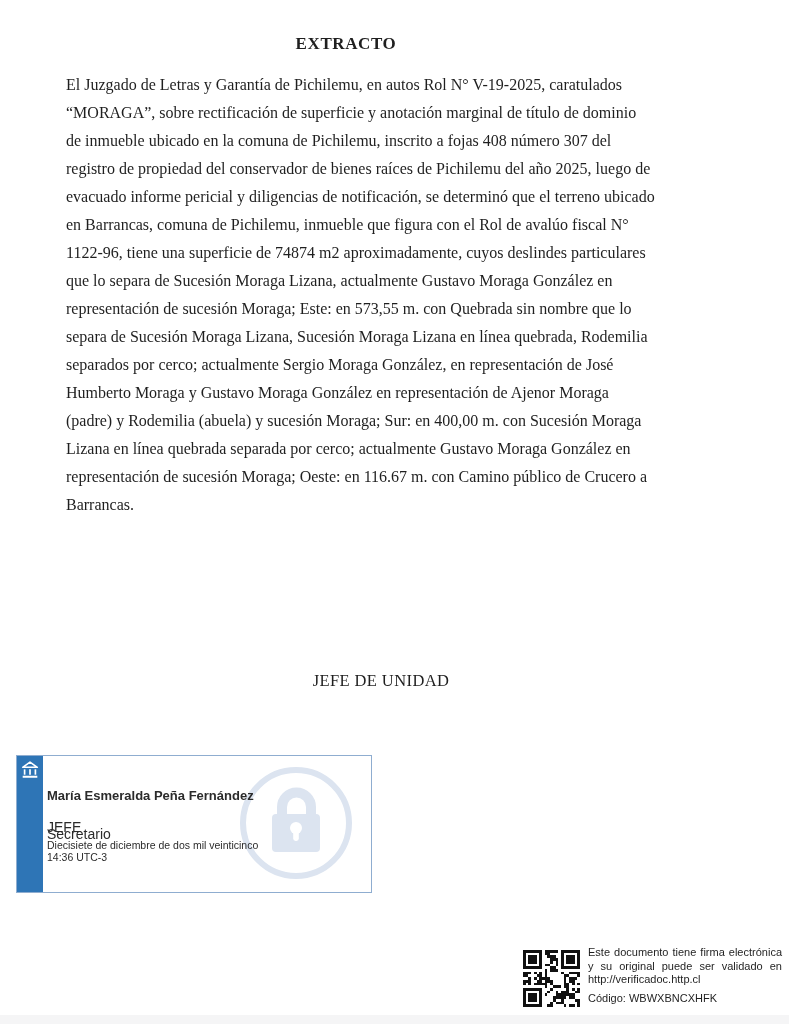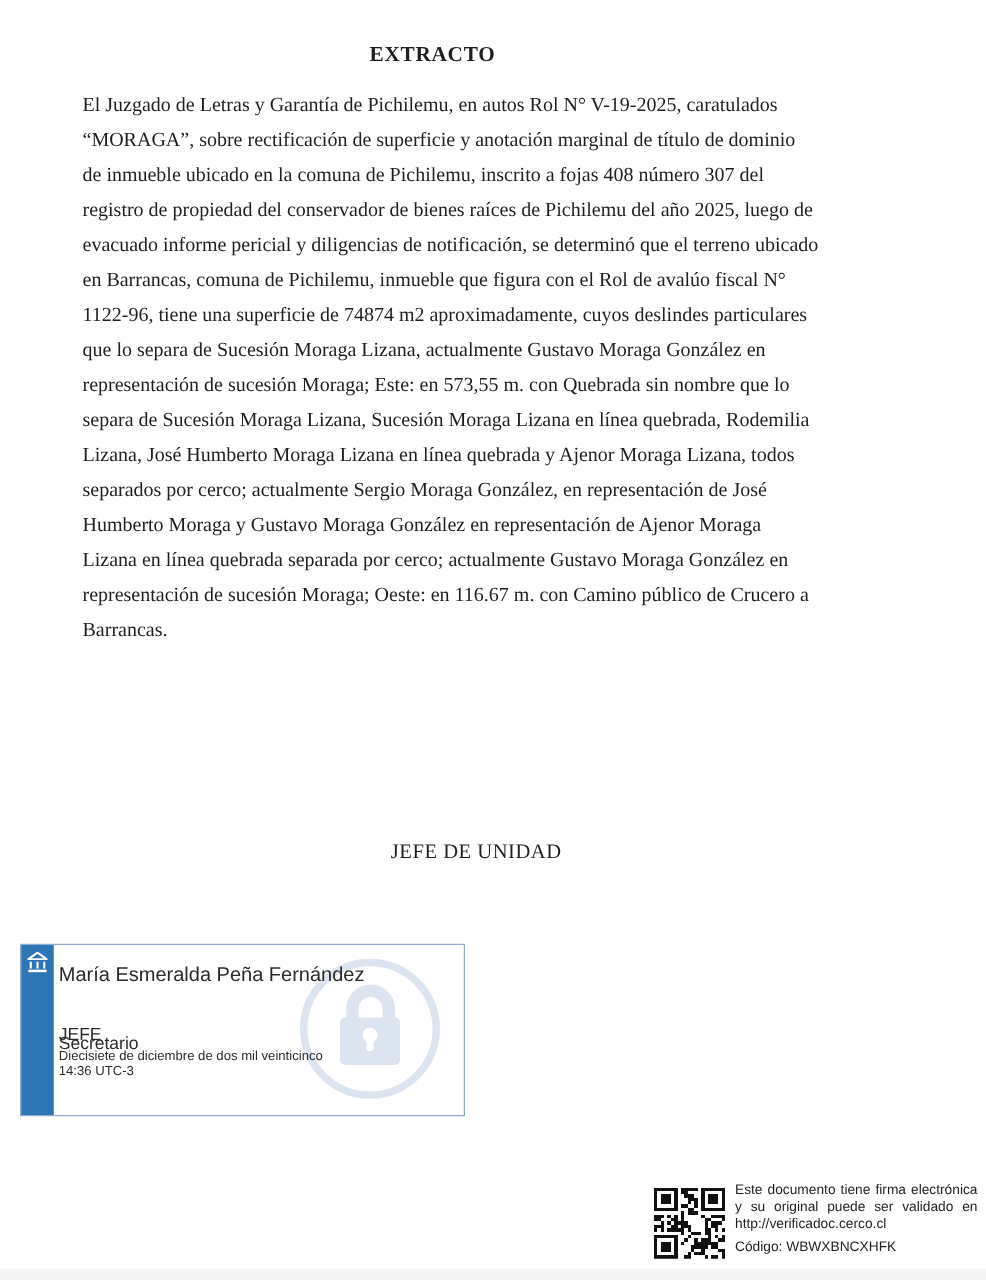--- a/index.html
+++ b/index.html
@@ -22,21 +22,21 @@
   }
   
   .sig-box {
     position:absolute; left:16px; top:755px; width:354px; height:136px;
     border:1px solid #8fadd0; background:#ffffff;
     font-family:"Liberation Sans", sans-serif; color:#2b2b2b;
   }
   .sig-bar { position:absolute; left:0; top:0; bottom:0; width:26px; background:#2e75b6; }
   .sig-bar svg { position:absolute; top:5px; left:4px; }
   .lock-watermark { position:absolute; left:220px; top:8px; }
-  .sig-name { position:absolute; left:30px; top:16px; font-size:16px; font-weight:normal; white-space:nowrap; }
+  .sig-name { position:absolute; left:30px; top:32px; font-size:13px; font-weight:bold; white-space:nowrap; }
   .sig-role { position:absolute; left:30px; top:45px; font-size:14px; white-space:nowrap;margin-top:25px; }
   .sig-inst { position:absolute; left:30px; top:63px; font-size:14px; white-space:nowrap; }
   .sig-date { position:absolute; left:30px; top:83px; font-size:10.5px; white-space:nowrap; }
   .sig-time { position:absolute; left:30px; top:95px; font-size:10.5px; white-space:nowrap; }
   
   .qr-svg { position:absolute; left:523px; top:950px; }
   .ver-text {
     position:absolute; left:588px; top:946px; width:194px;
     font-family:"Liberation Sans", sans-serif; font-size:11px; line-height:13.5px; color:#1f1f1f;
   }
@@ -58,23 +58,23 @@
       <div class="body-line">El Juzgado de Letras y Garantía de Pichilemu, en autos Rol N° V-19-2025, caratulados</div>
       <div class="body-line">“MORAGA”, sobre rectificación de superficie y anotación marginal de título de dominio</div>
       <div class="body-line">de inmueble ubicado en la comuna de Pichilemu, inscrito a fojas 408 número 307 del</div>
       <div class="body-line">registro de propiedad del conservador de bienes raíces de Pichilemu del año 2025, luego de</div>
       <div class="body-line">evacuado informe pericial y diligencias de notificación, se determinó que el terreno ubicado</div>
       <div class="body-line">en Barrancas, comuna de Pichilemu, inmueble que figura con el Rol de avalúo fiscal N°</div>
       <div class="body-line">1122-96, tiene una superficie de 74874 m2 aproximadamente, cuyos deslindes particulares</div>
       <div class="body-line">que lo separa de Sucesión Moraga Lizana, actualmente Gustavo Moraga González en</div>
       <div class="body-line">representación de sucesión Moraga; Este: en 573,55 m. con Quebrada sin nombre que lo</div>
       <div class="body-line">separa de Sucesión Moraga Lizana, Sucesión Moraga Lizana en línea quebrada, Rodemilia</div>
-      <div class="body-line">Lizana, José Humberto Moraga Lizana en línea quebrada y Ajenor Moraga Lizana, todos</div>
       <div class="body-line">separados por cerco; actualmente Sergio Moraga González, en representación de José</div>
       <div class="body-line">Humberto Moraga y Gustavo Moraga González en representación de Ajenor Moraga</div>
+      <div class="body-line">(padre) y Rodemilia (abuela) y sucesión Moraga; Sur: en 400,00 m. con Sucesión Moraga</div>
       <div class="body-line">Lizana en línea quebrada separada por cerco; actualmente Gustavo Moraga González en</div>
       <div class="body-line">representación de sucesión Moraga; Oeste: en 116.67 m. con Camino público de Crucero a</div>
       <div class="body-line">Barrancas.</div>
     </div>
 
   <div class="unit-heading">JEFE DE UNIDAD</div>
 
   <div class="sig-box">
     <div class="sig-bar">
       <svg width="18" height="18" viewBox="0 0 16 16">
@@ -232,18 +232,18 @@
       <rect x="40.714285714285715" y="2.7142857142857144" width="13.571428571428573" height="13.571428571428573" fill="#fff"></rect>
       <rect x="43.42857142857143" y="5.428571428571429" width="8.142857142857142" height="8.142857142857142" fill="#111111"></rect>
       <rect x="0" y="38" width="19" height="19" fill="#111111"></rect>
       <rect x="2.7142857142857144" y="40.714285714285715" width="13.571428571428573" height="13.571428571428573" fill="#fff"></rect>
       <rect x="5.428571428571429" y="43.42857142857143" width="8.142857142857142" height="8.142857142857142" fill="#111111"></rect>
     </svg>
 
   <div class="ver-text">
     <div class="ver-line-just">Este documento tiene firma electrónica</div>
     <div class="ver-line-just">y su original puede ser validado en</div>
-    <div>http://verificadoc.cerco.cl</div>
+    <div>http://verificadoc.http.cl</div>
   </div>
   <div class="ver-code">Código: WBWXBNCXHFK</div>
 
   <div class="bottom-strip"></div>
 </div>
 
 </body></html>

